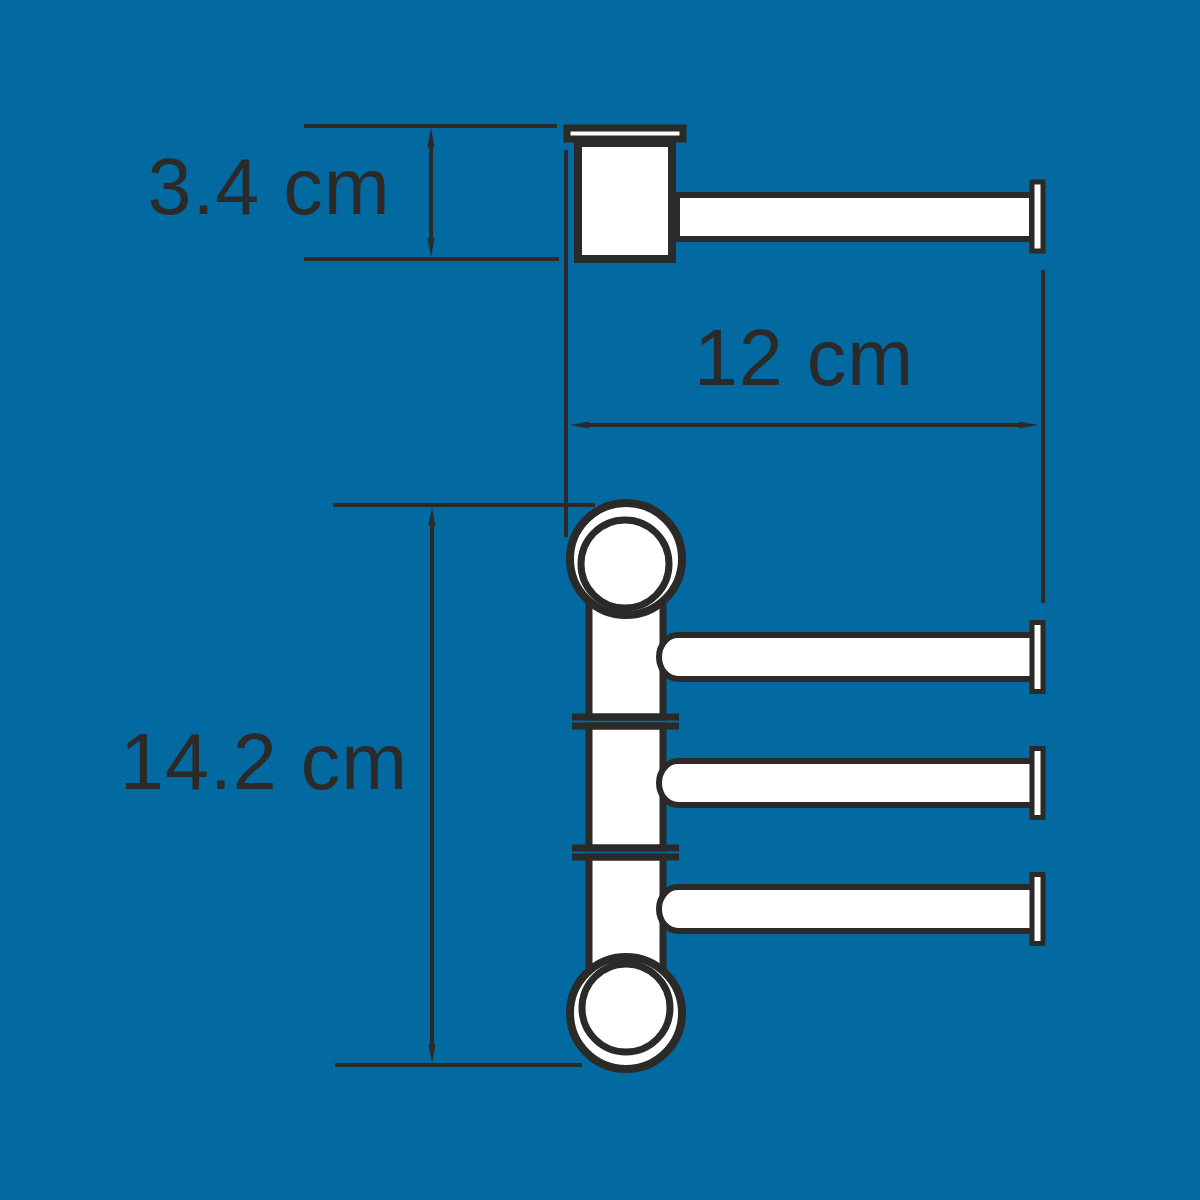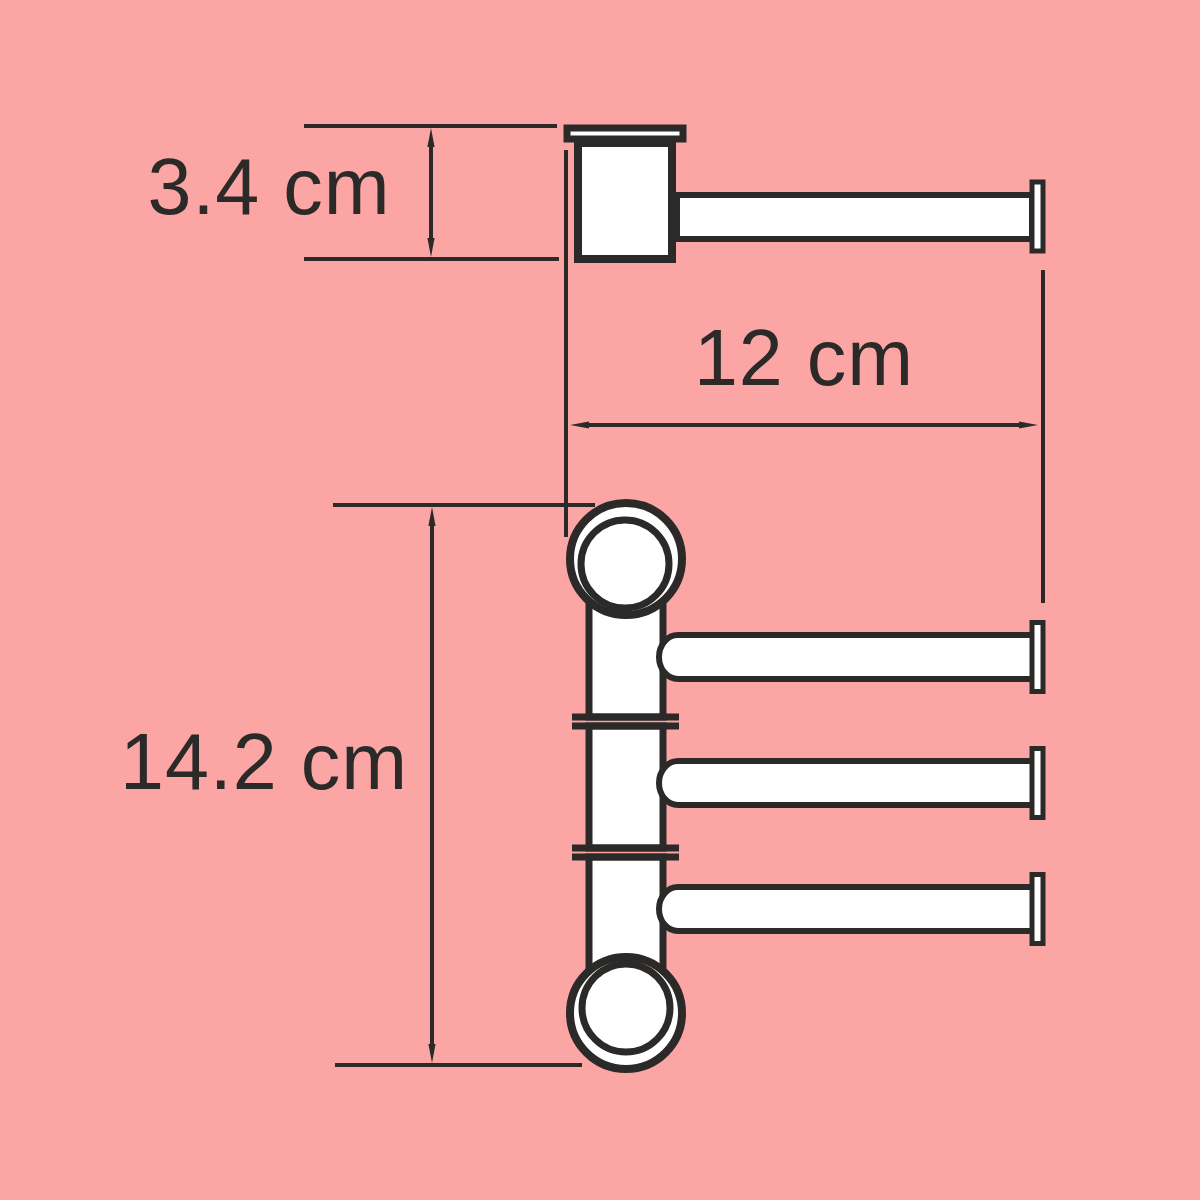--- a/index.html
+++ b/index.html
@@ -7,21 +7,21 @@
     padding: 0;
     background: #ffffff;
     width: 1200px;
     height: 1200px;
     overflow: hidden;
   }
   .stage {
     position: relative;
     width: 1200px;
     height: 1200px;
-    background: #fca5a5;
+    background: #0369a1;
   }
   svg { display: block; }
   .shape {
     fill: #ffffff;
     stroke: #2b2a29;
   }
   .stroke-only {
     fill: none;
     stroke: #2b2a29;
   }

